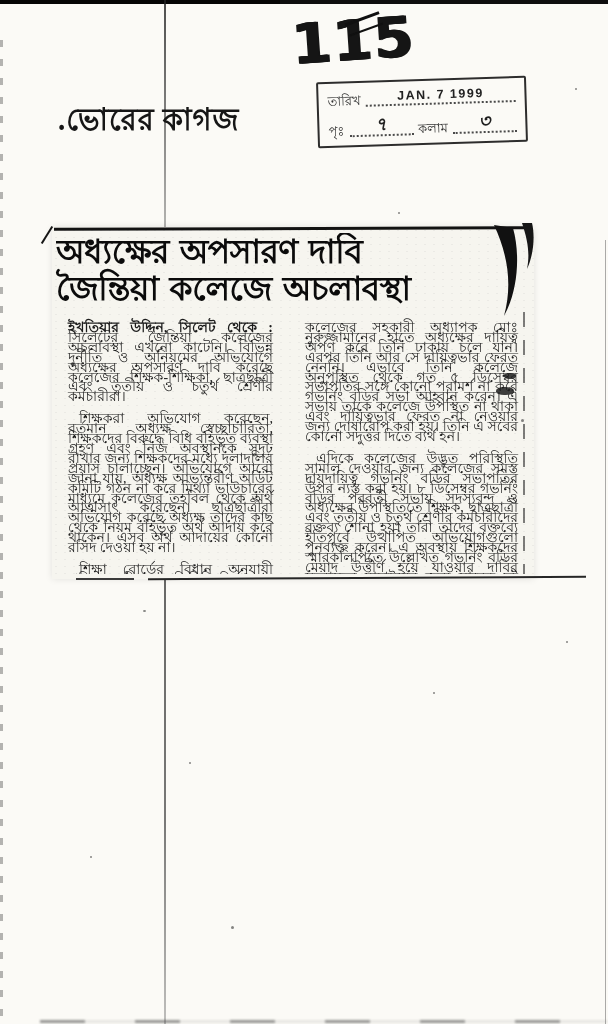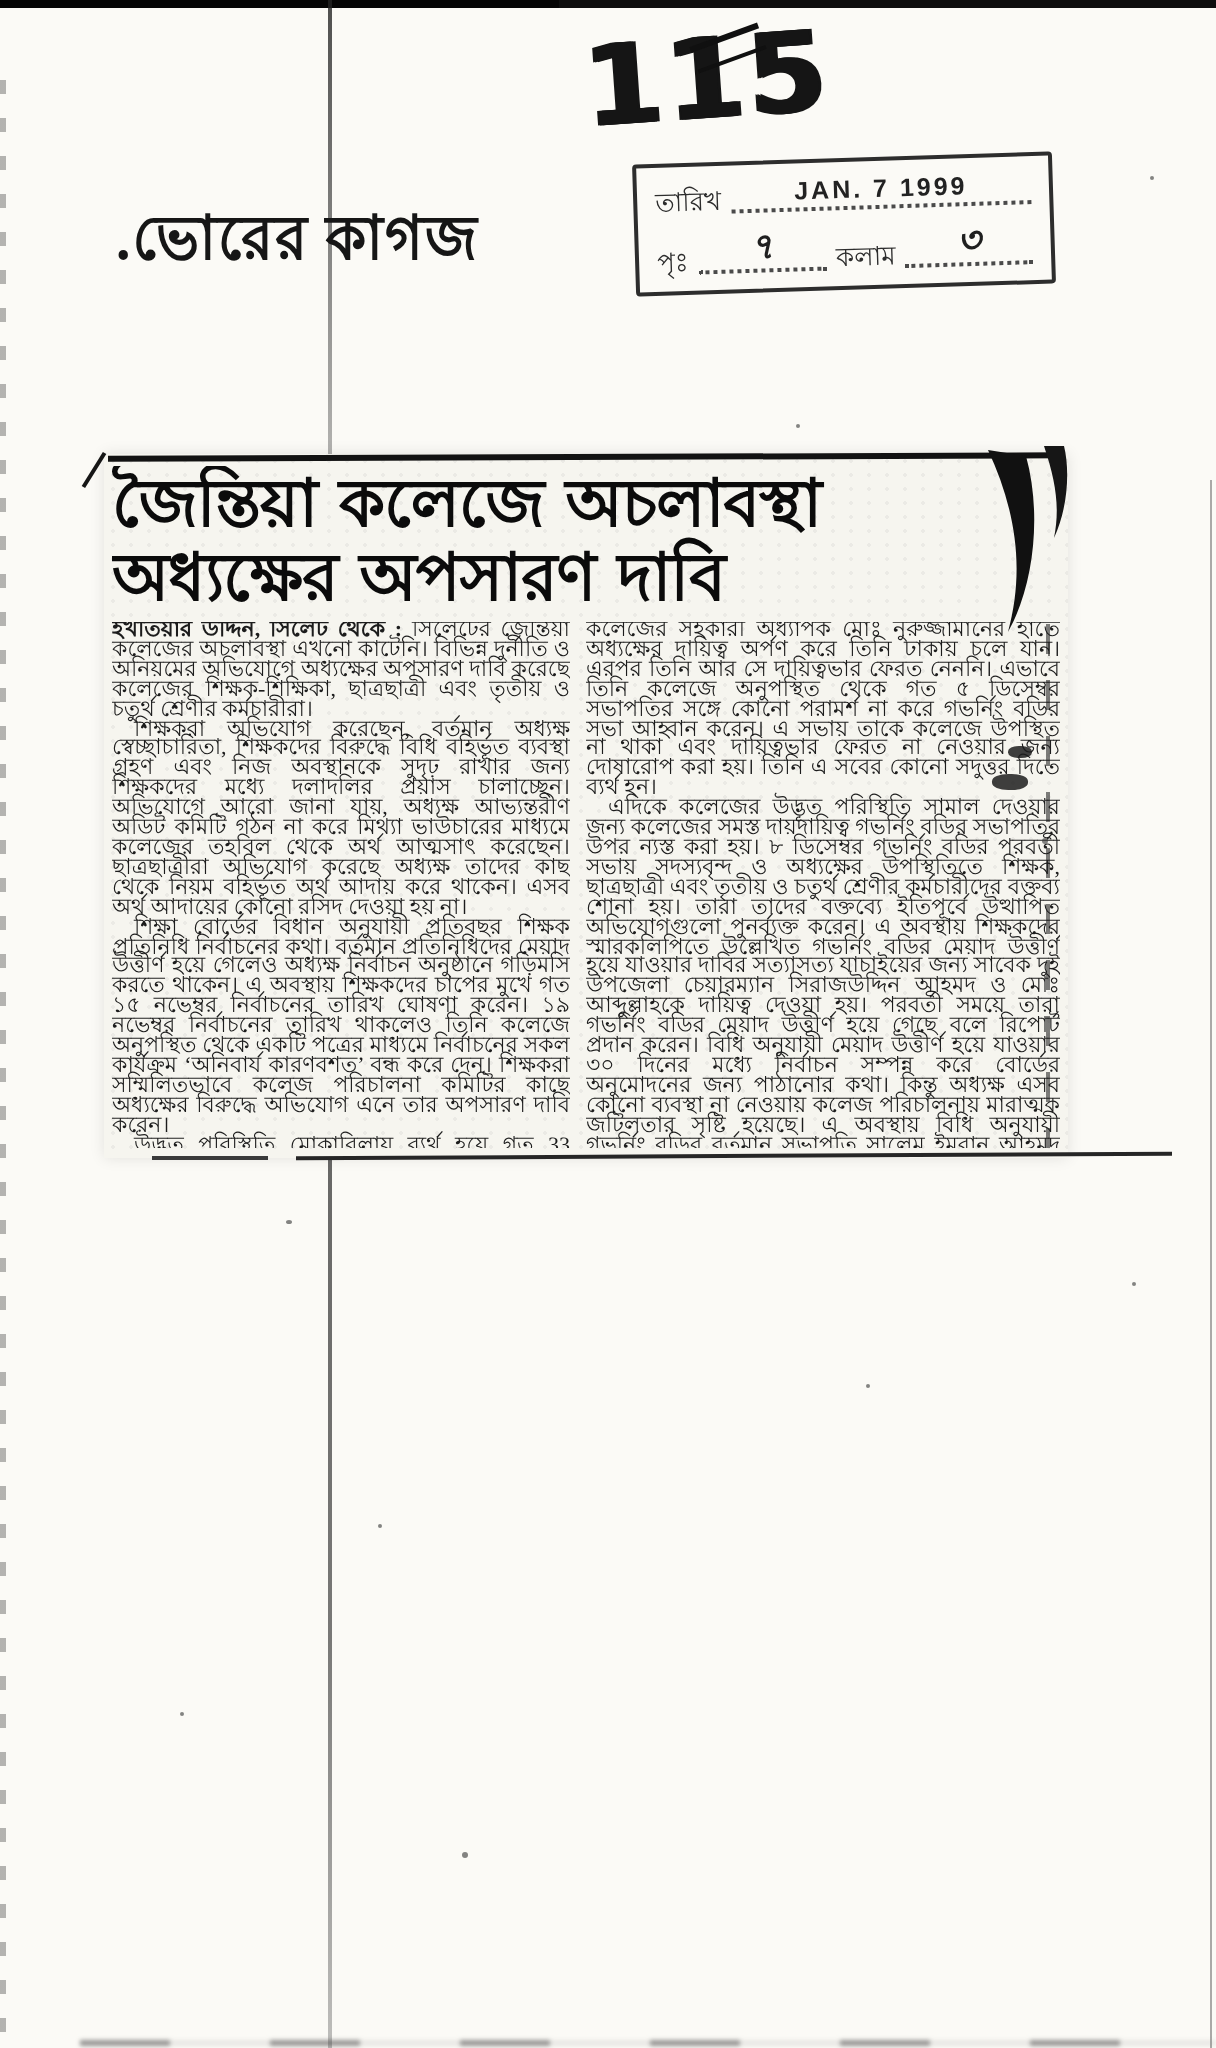--- a/index.html
+++ b/index.html
@@ -54,21 +54,21 @@
   .headline{position:absolute;top:6px;left:4px;width:472px;overflow:hidden;white-space:nowrap;
     font-family:"DejaVu Sans",sans-serif;font-weight:800;color:#0b0b0b;
     font-size:33px;line-height:37px;letter-spacing:-.5px;}
   .inkblot{position:absolute;right:-8px;top:-4px;}
   .smudge{position:absolute;background:#1d1d1d;border-radius:45%;opacity:.85;}
 
   .body{position:absolute;top:84px;left:4px;width:474px;height:263px;display:flex;gap:8px;
     overflow:hidden;color:#1c1c1c;}
   .colL{width:229px;overflow:hidden;}
   .colR{width:237px;overflow:hidden;}
-  .body p{margin:0;font-size:11px;line-height:9.9px;text-align:justify;text-indent:11px;}
+  .body p{margin:12px;font-size:14px;line-height:9.9px;text-align:justify;text-indent:11px;}
   .body p.flush{text-indent:0;}
   .body p.gap{margin-top:3px;}
   .byline{font-weight:bold;}
 
   .clip-edge-right{position:absolute;top:312px;left:523px;width:2px;height:262px;opacity:.8;
     background:repeating-linear-gradient(to bottom,rgba(28,28,28,.7) 0 15px,transparent 15px 28px);}
   .bottom-rule-a{position:absolute;top:578px;left:76px;width:58px;height:2px;background:#3a3a3a;}
   .bottom-rule-b{position:absolute;top:577px;left:148px;width:438px;height:2px;background:#262626;
     transform:rotate(-.3deg);}
 
@@ -101,22 +101,22 @@
     </div>
   </div>
 
   <div class="masthead">.ভোরের কাগজ</div>
 
   <div class="clipping">
     <div class="clip-top-rule"></div>
     <div class="pen-tick"></div>
 
     <div class="headline">
+      <div>অধ্যক্ষের অপসারণ দাবি</div>
       <div>জৈন্তিয়া কলেজে অচলাবস্থা</div>
-      <div>অধ্যক্ষের অপসারণ দাবি</div>
     </div>
 
     <svg class="inkblot" width="56" height="100" viewBox="0 0 56 100">
       <path d="M8 2 C 21 30, 27 60, 18 93 C 31 70, 35 34, 27 5 Z" fill="#111"></path>
       <path d="M36 0 C 42 18, 44 31, 41 46 C 48 31, 49 12, 46 0 Z" fill="#161616"></path>
     </svg>
 
     <div class="smudge" style="left:444px;top:160px;width:18px;height:8px;"></div>
     <div class="smudge" style="left:452px;top:146px;width:12px;height:6px;"></div>
 

